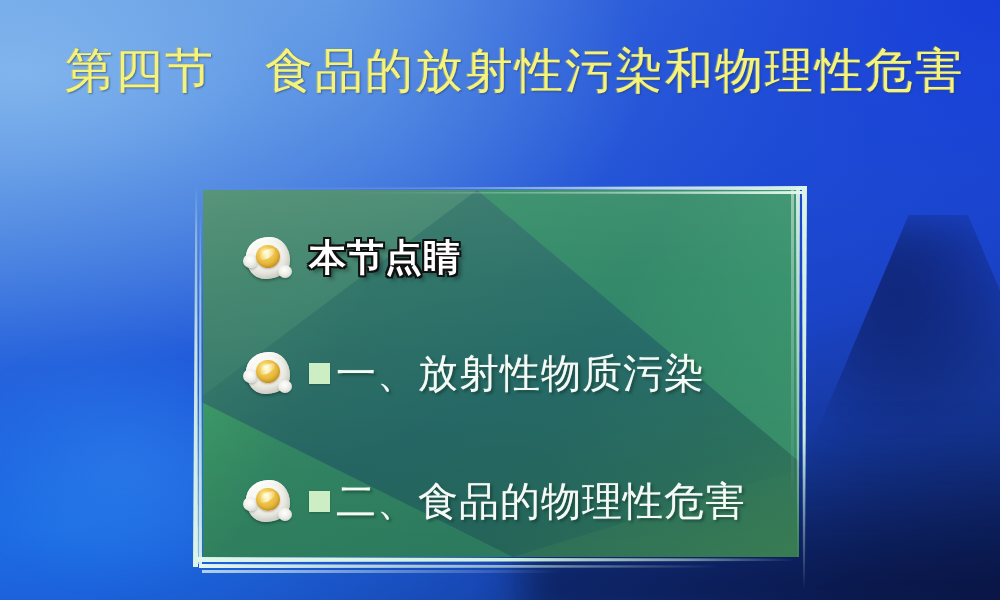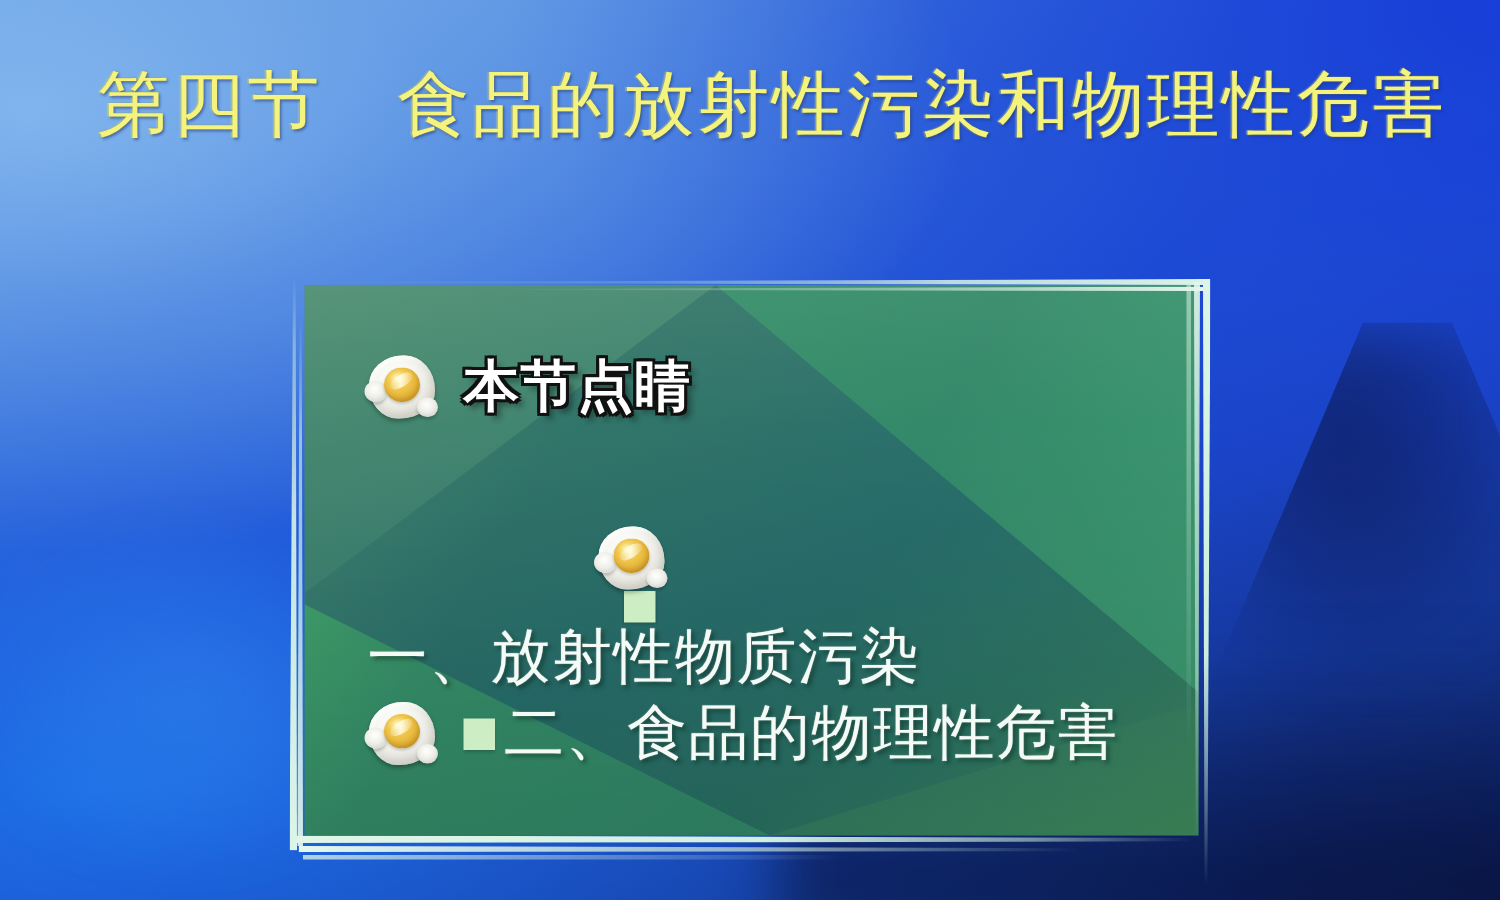--- a/index.html
+++ b/index.html
@@ -217,22 +217,22 @@
     width: 610px;
     height: 297px;
   }
   .row {
     position: absolute;
     display: flex;
     align-items: center;
     white-space: nowrap;
   }
   .row-heading { left: 42px; top: 46px; }
-  .row-item1   { left: 42px; top: 160px; flex-direction: column; }
-  .row-item2   { left: 42px; top: 276px; }
+  .row-item1   { left: 42px; top: 160px; }
+  .row-item2   { left: 42px; top: 288px; }
 
   
   .egg {
     position: relative;
     width: 46px;
     height: 44px;
     flex: 0 0 auto;
     margin-right: 18px;
   }
   .egg .white {

